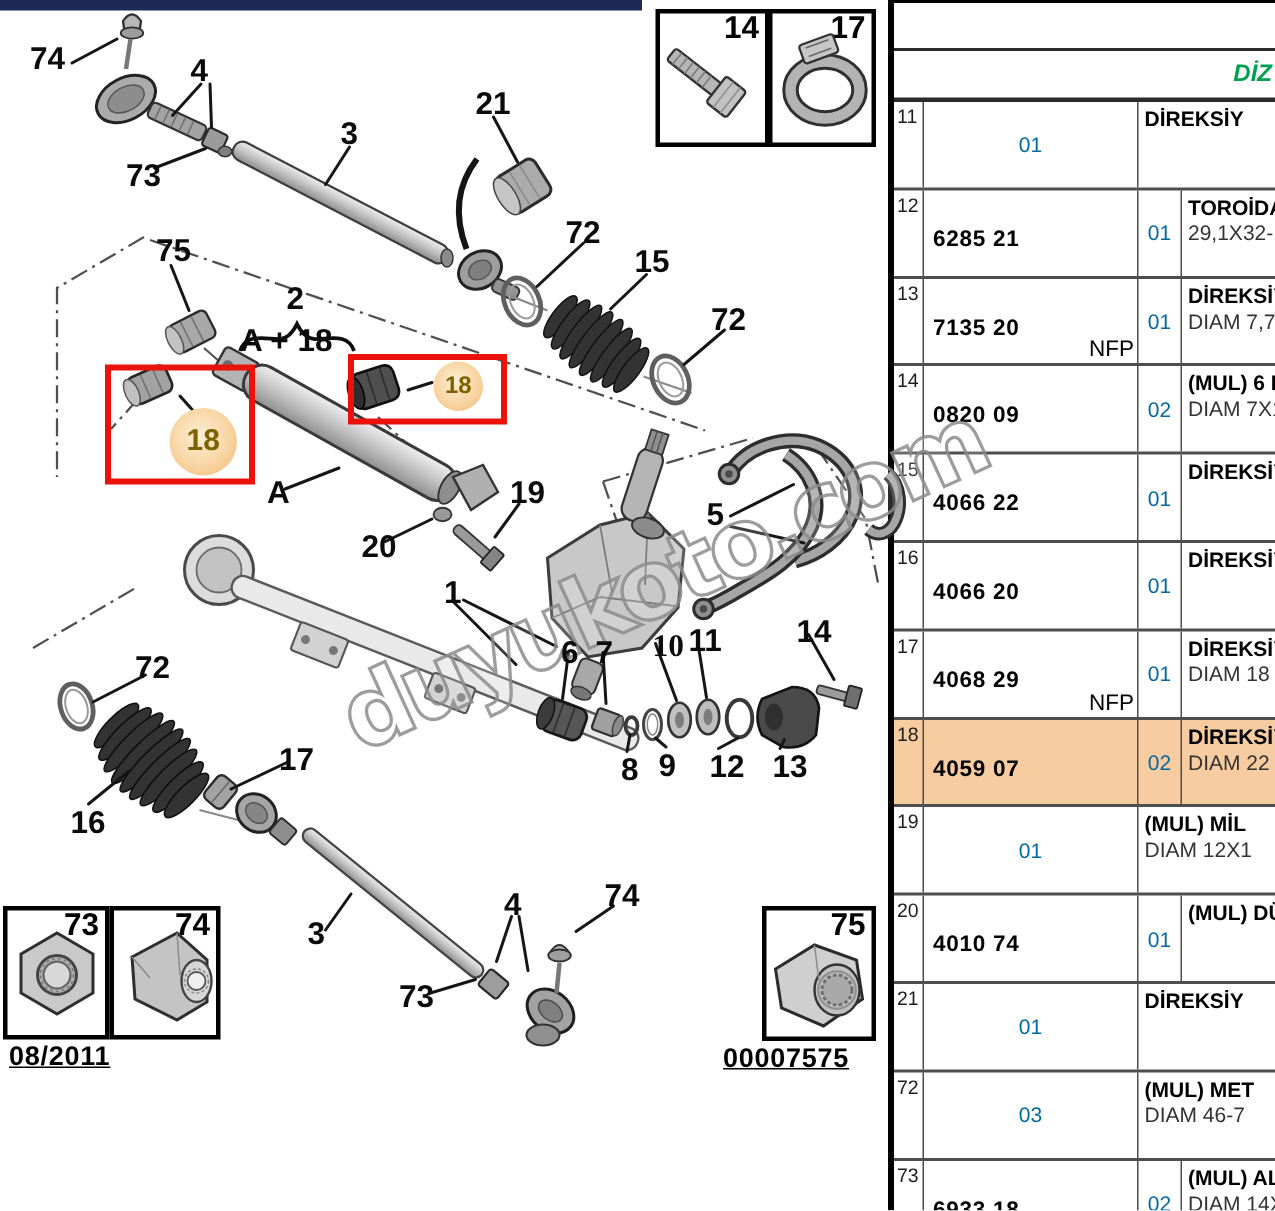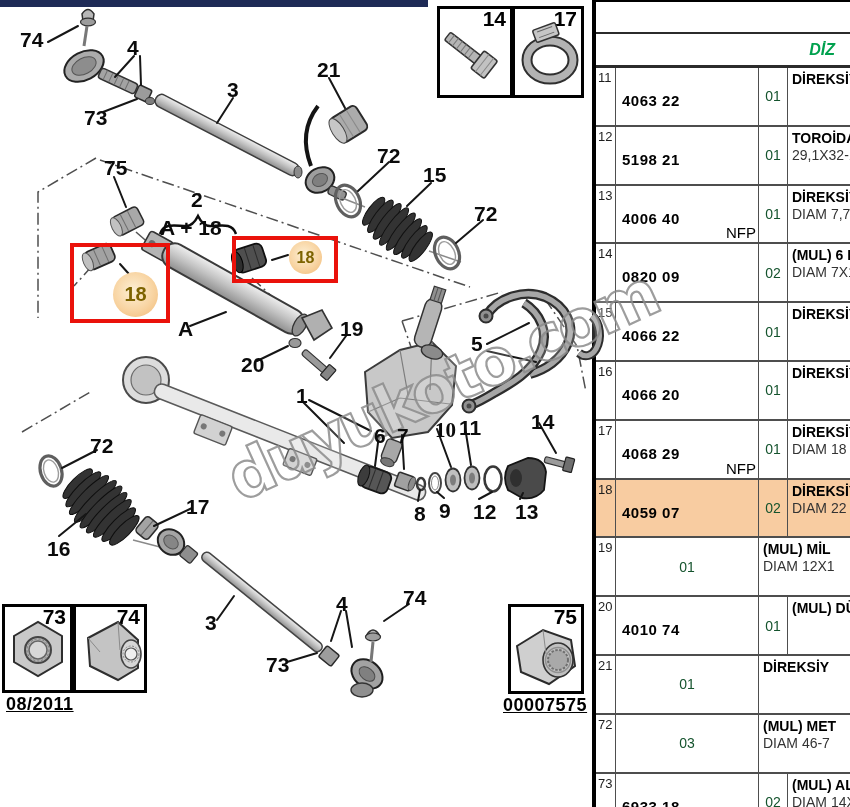--- a/index.html
+++ b/index.html
@@ -16,32 +16,32 @@
          font-weight:bold;color:#7d6300;z-index:6;
          background:radial-gradient(circle at 45% 42%, #fdf0d6 0%, #f8d4a2 55%, #f1b873 100%);}
   .callout{position:absolute;font-weight:bold;font-size:21px;color:#0b0b0b;white-space:nowrap;z-index:7;}
   
   .tablewrap{position:absolute;left:592px;top:0;width:258px;height:807px;background:#fff;
              border-left:4px solid #000;border-top:2px solid #000;box-sizing:border-box;z-index:1;}
   .ttl{position:absolute;top:3px;left:5px;font-size:20px;white-space:nowrap;}
   .ttl .b{font-weight:bold;}
   .gbar{position:absolute;top:30px;left:0;right:0;height:36px;box-sizing:border-box;
         border-top:2px solid #2b2b2b;border-bottom:3px solid #2b2b2b;
-        display:flex;align-items:center;justify-content:flex-end;padding-right:15px;}
+        display:flex;align-items:center;justify-content:flex-end;padding-right:2px;}
   .gbar span{color:#00a14e;font-style:italic;font-weight:bold;font-size:16px;}
   .rows{position:absolute;top:66px;left:0;right:0;}
   .row{position:relative;height:58.8px;box-sizing:border-box;border-bottom:2px solid #4e4e4e;
        display:grid;grid-template-columns:20px 143px 29px auto;}
   .row.hl{background:#f8cca1;}
   .cell{position:relative;border-right:1px solid #4e4e4e;}
   .cell.desc{border-right:none;}
   .num{font-size:13px;color:#1e1e1e;padding:2px 0 0 2px;}
   .codecell .code{position:absolute;left:6px;top:24px;font-weight:bold;font-size:15px;letter-spacing:0.5px;}
   .codecell .nfp{position:absolute;right:2px;bottom:1px;font-weight:normal;font-size:15px;}
-  .qty{display:flex;align-items:center;justify-content:center;font-size:14px;color:#14532d;}
+  .qty{display:flex;align-items:center;justify-content:center;font-size:14px;color:#0369a1;}
   .desc{padding:2px 0 0 4px;white-space:nowrap;overflow:visible;}
   .desc .d1{font-weight:bold;font-size:14px;line-height:18px;}
   .desc .d2{font-size:14px;color:#333;line-height:17px;}
 </style>
 </head>
 <body>
 
 <div class="stage">
 
   <div class="navstrip"></div>
@@ -377,21 +377,21 @@
   <div class="inset" style="left:2px;top:604px;width:65px;height:83px;">
     <div class="lbl">73</div>
   </div>
   <div class="inset" style="left:73px;top:604px;width:68px;height:83px;">
     <div class="lbl">74</div>
   </div>
   <div class="inset" style="left:508px;top:604px;width:70px;height:84px;">
     <div class="lbl">75</div>
   </div>
   <div class="cap" style="left:6px;top:694px;">08/2011</div>
-  <div class="cap" style="left:503px;top:695px;">00007575</div>
+  <div class="cap" style="left:482px;top:695px;">00007575</div>
 
   <div class="redbox" style="left:70px;top:243px;width:92px;height:72px;"></div>
   <div class="redbox" style="left:232px;top:236px;width:98px;height:39px;"></div>
 
   <div>
       <div class="badge" style="left: 113px; top: 272px; width: 45px; height: 45px; font-size: 20px;">18</div>
       <div class="badge" style="left: 289px; top: 241px; width: 33px; height: 33px; font-size: 16px;">18</div>
     </div>
   <div>
       <div class="callout" style="left: 20px; top: 28px;">74</div>
@@ -430,52 +430,48 @@
 
   <div class="tablewrap">
     <div class="gbar">
       <span>DİZ</span>
     </div>
     <div class="rows">
   <div class="row">
     <div class="cell">
             <div class="num">11</div>
           </div>
-    <div class="cell codecell">
-      <div class="code">4063 22</div>
-      <div class="nfp"></div>
-    </div>
     <div class="cell qty">01</div>
     <div class="cell desc">
       <div class="d1">DİREKSİY</div>
       <div class="d2"></div>
     </div>
   </div>
 
   <div class="row">
     <div class="cell">
             <div class="num">12</div>
           </div>
     <div class="cell codecell">
-      <div class="code">5198 21</div>
+      <div class="code">6285 21</div>
       <div class="nfp"></div>
     </div>
     <div class="cell qty">01</div>
     <div class="cell desc">
       <div class="d1">TOROİDA</div>
       <div class="d2">29,1X32-1,</div>
     </div>
   </div>
 
   <div class="row">
     <div class="cell">
             <div class="num">13</div>
           </div>
     <div class="cell codecell">
-      <div class="code">4006 40</div>
+      <div class="code">7135 20</div>
       <div class="nfp">NFP</div>
     </div>
     <div class="cell qty">01</div>
     <div class="cell desc">
       <div class="d1">DİREKSİY</div>
       <div class="d2">DIAM 7,7 E</div>
     </div>
   </div>
 
   <div class="row">

